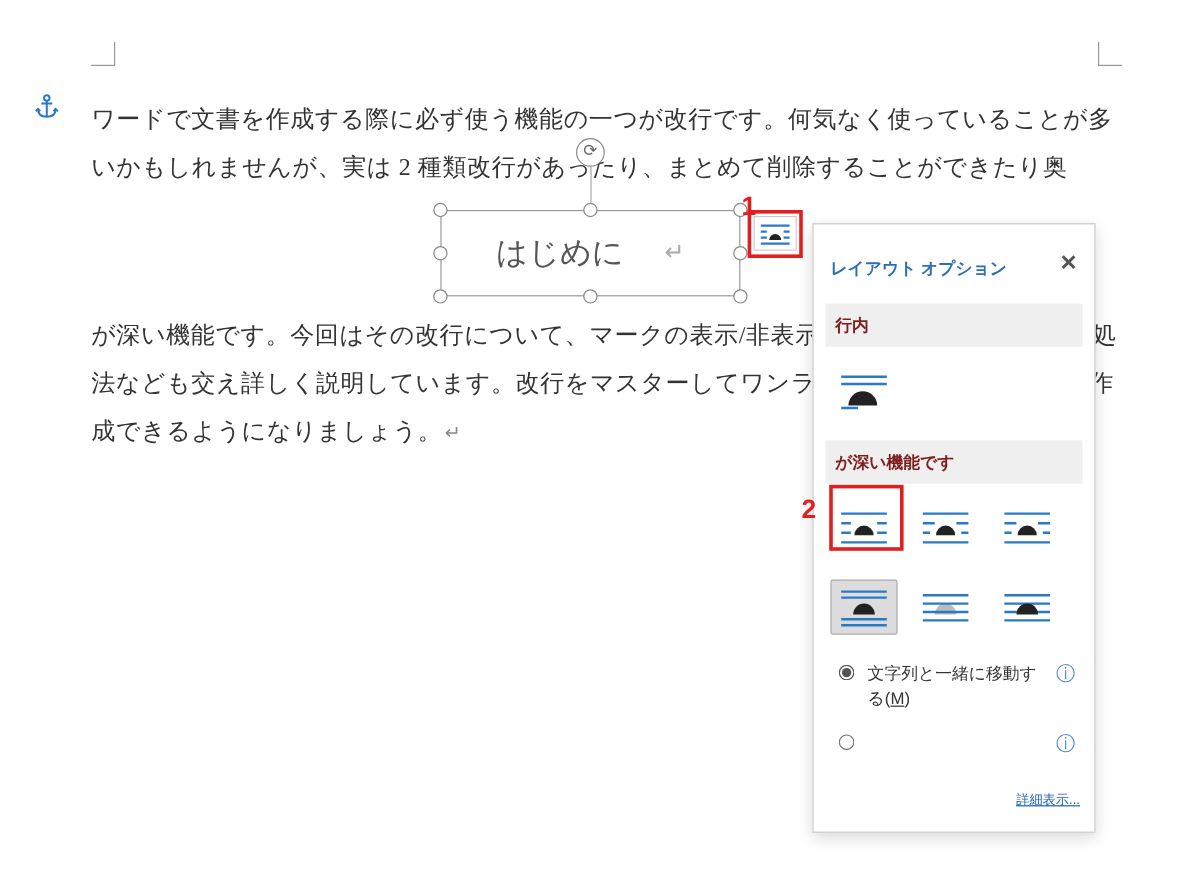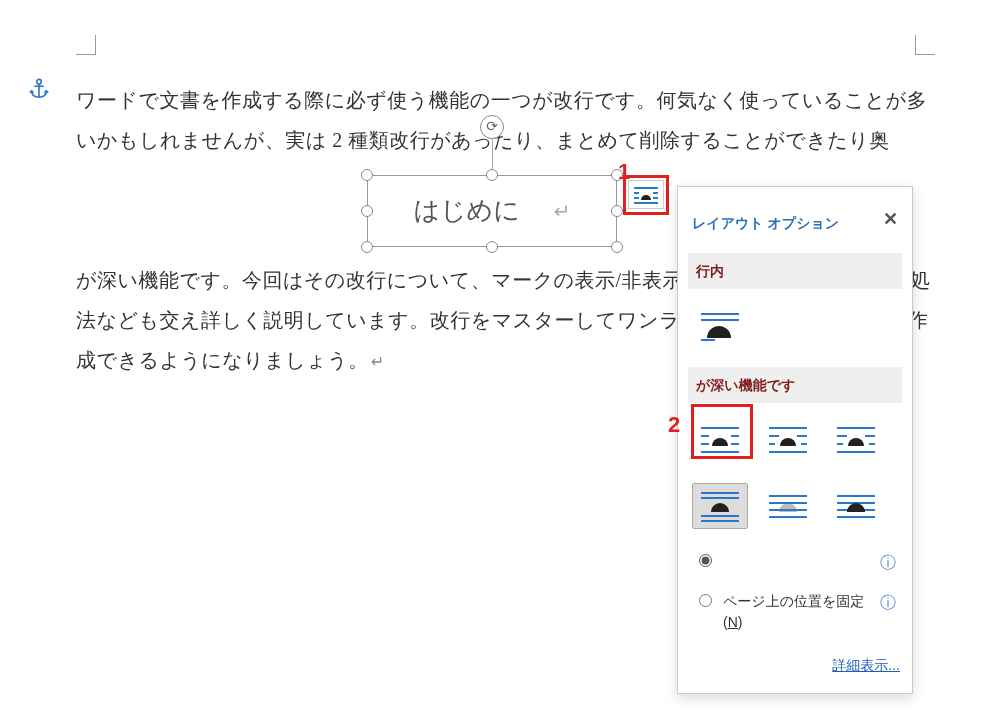--- a/index.html
+++ b/index.html
@@ -171,21 +171,21 @@
     font-size:14px; line-height:1.5;
   }
   .radio-row .info {
     color:#5b8dd0; margin-left:auto; font-size:16px; cursor:default;
   }
   .radio-row input { margin-top:3px; accent-color:#555;}
   .u { text-decoration: underline; }
   .more {
     text-align:right; padding-top:6px;
   }
-  .more a { color:#1a5fb4; text-decoration:underline; font-size:14px; }
+  .more a { color:#1a5fb4; text-decoration:underline; font-size:11px; }
 
   
   .wline { stroke:#2a79c7; stroke-width:2; }
   .wshape { fill:#222; }
   .wshape-light { fill:#bbb; }
 </style>
 </head>
 <body>
 
 <div class="page">
@@ -324,25 +324,25 @@
         </svg>
       </div>
     </div>
 
     <div class="red2"></div>
     <div class="red2-label">2</div>
 
     <div class="radio-block">
       <label class="radio-row">
         <input type="radio" name="pos" checked="" style="">
+        <span><span>文字列と一緒に移動する(</span><span class="u">M</span><span>)</span></span>
         <span class="info">ⓘ</span>
       </label>
       <label class="radio-row">
         <input type="radio" name="pos" style="">
-        <span><span>ページ上の位置を固定(</span><span class="u">N</span><span>)</span></span>
         <span class="info">ⓘ</span>
       </label>
     </div>
 
     <div class="more">
       <a href="#">詳細表示...</a>
     </div>
   </div>
 </div>
 

